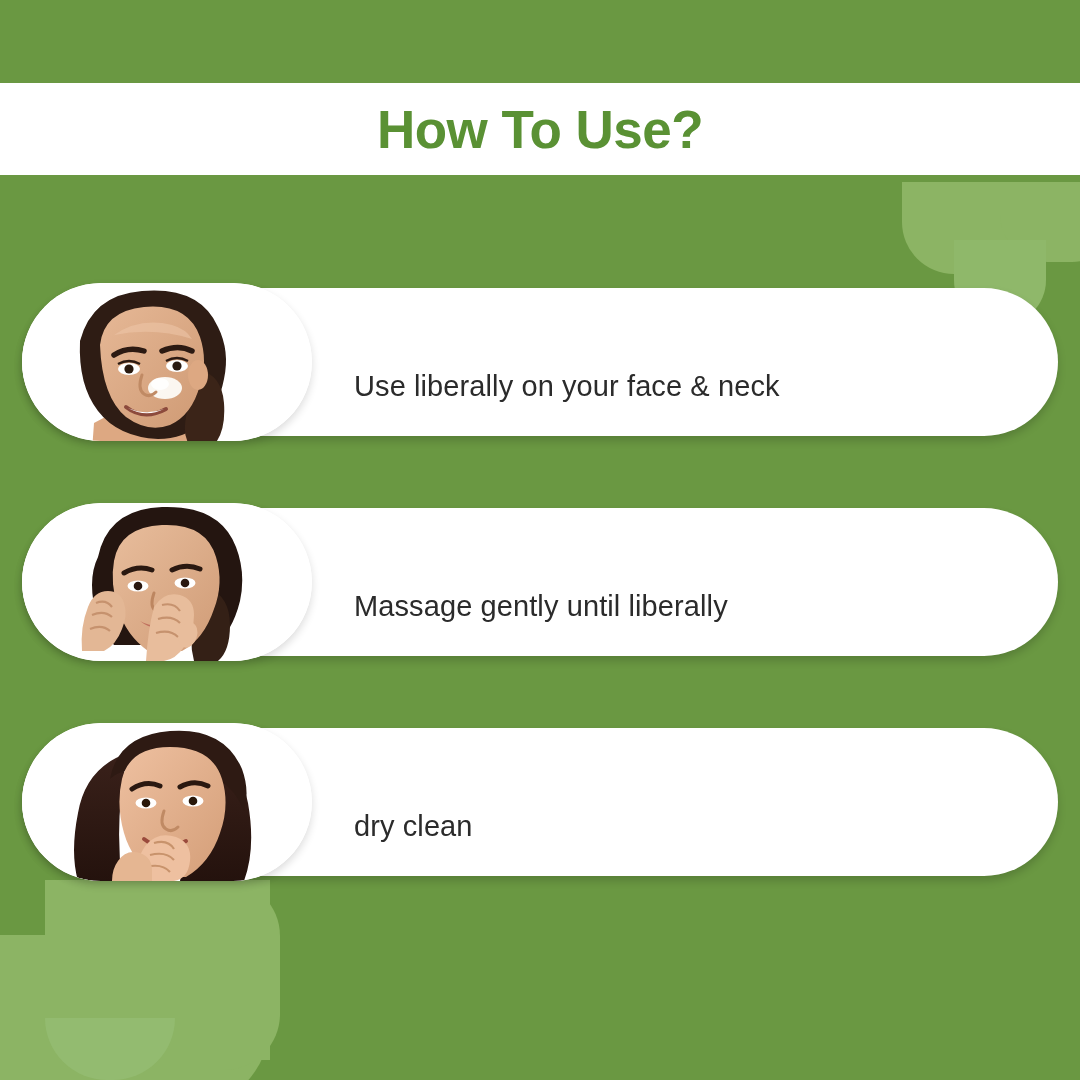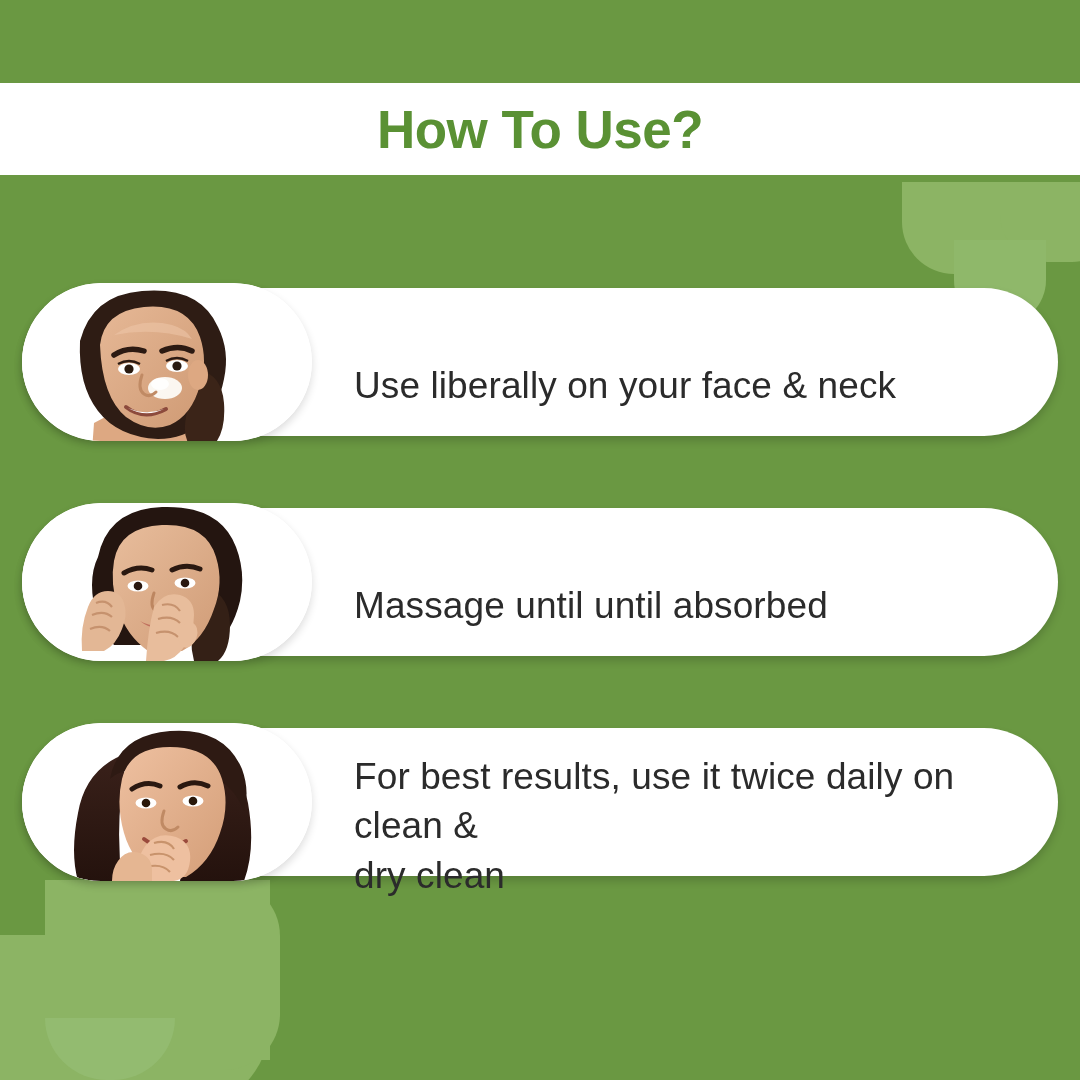--- a/index.html
+++ b/index.html
@@ -93,21 +93,21 @@
     background:#ffffff;
     box-shadow:0 4px 8px rgba(0,0,0,0.14);
     overflow:hidden;
     display:block;
   }
   .thumb svg { display:block; width:290px; height:158px; }
 
   .card-text {
     position:absolute;
     left:332px; right:48px;
-    font-size:37px;
+    font-size:29px;
     line-height:1.33;
     color:#2b2b2b;
     font-weight:400;
     letter-spacing:0.1px;
     margin-top:48px;
   }
   .card-text .line { display:block; }
 </style>
 </head>
 <body>
@@ -224,21 +224,21 @@
             <path d="M132 104 q10 -16 26 -12 q14 4 14 20 q0 18 -10 32 q-8 12 -20 14 l-18 0 q2 -32 8 -54 z" fill="#e8bd9c"></path>
             <path d="M140 102 q12 -3 18 6" stroke="#c6926e" stroke-width="2.2" fill="none"></path>
             <path d="M136 116 q14 -4 22 4" stroke="#c6926e" stroke-width="2.2" fill="none"></path>
             <path d="M134 130 q14 -4 22 4" stroke="#c6926e" stroke-width="2.2" fill="none"></path>
 
             <ellipse cx="166" cy="132" rx="9" ry="13" fill="#e8bd9c" transform="rotate(18 166 132)"></ellipse>
           </g>
         </svg>
       </div>
       <div class="card-text">
-        <span class="line">Massage until until absorbed</span>
+        <span class="line">Massage gently until liberally</span>
       </div>
     </div>
 
     <div class="card card-3">
       <div class="thumb">
         <svg viewBox="0 0 290 158" xmlns="http://www.w3.org/2000/svg">
           <defs>
             <clipPath id="c3">
                 <rect x="0" y="0" width="290" height="158" rx="79"></rect>
               </clipPath>
@@ -278,19 +278,18 @@
             <path d="M124 122 q12 -14 30 -8 q16 6 14 24 q-2 18 -16 20 l-36 0 q-4 -20 8 -36 z" fill="#eec0a0"></path>
             <path d="M132 120 q14 -4 20 6" stroke="#c8936c" stroke-width="2.2" fill="none"></path>
             <path d="M128 132 q16 -4 24 5" stroke="#c8936c" stroke-width="2.2" fill="none"></path>
             <path d="M124 144 q16 -4 24 5" stroke="#c8936c" stroke-width="2.2" fill="none"></path>
 
             <path d="M96 138 q8 -12 22 -8 q12 4 12 18 l0 10 -40 0 q0 -12 6 -20 z" fill="#e5b692"></path>
           </g>
         </svg>
       </div>
       <div class="card-text">
-        <span class="line">For best results, use it twice daily on clean &amp;</span>
         <span class="line">dry clean</span>
       </div>
     </div>
 
   </div>
 </div>
 
 </body></html>

